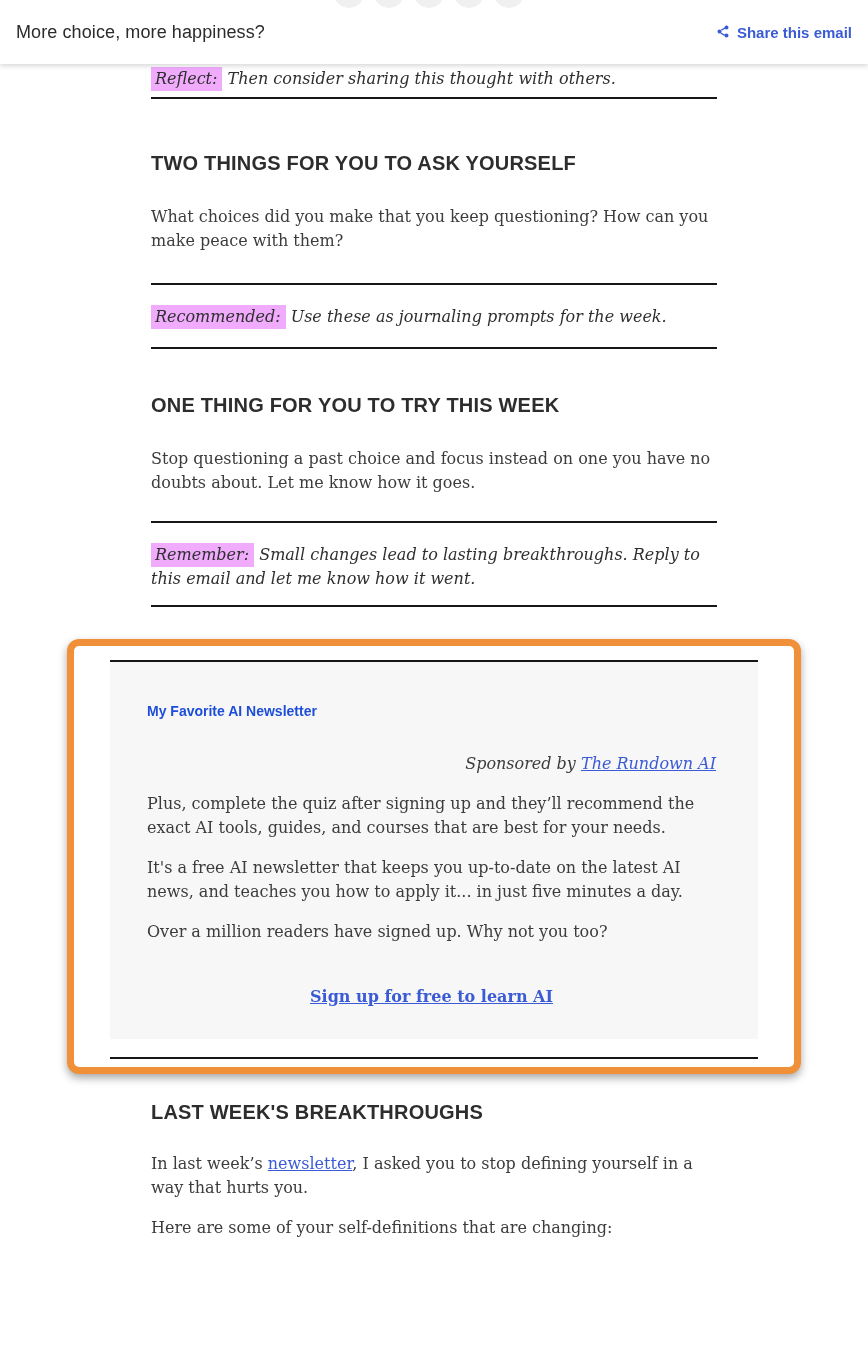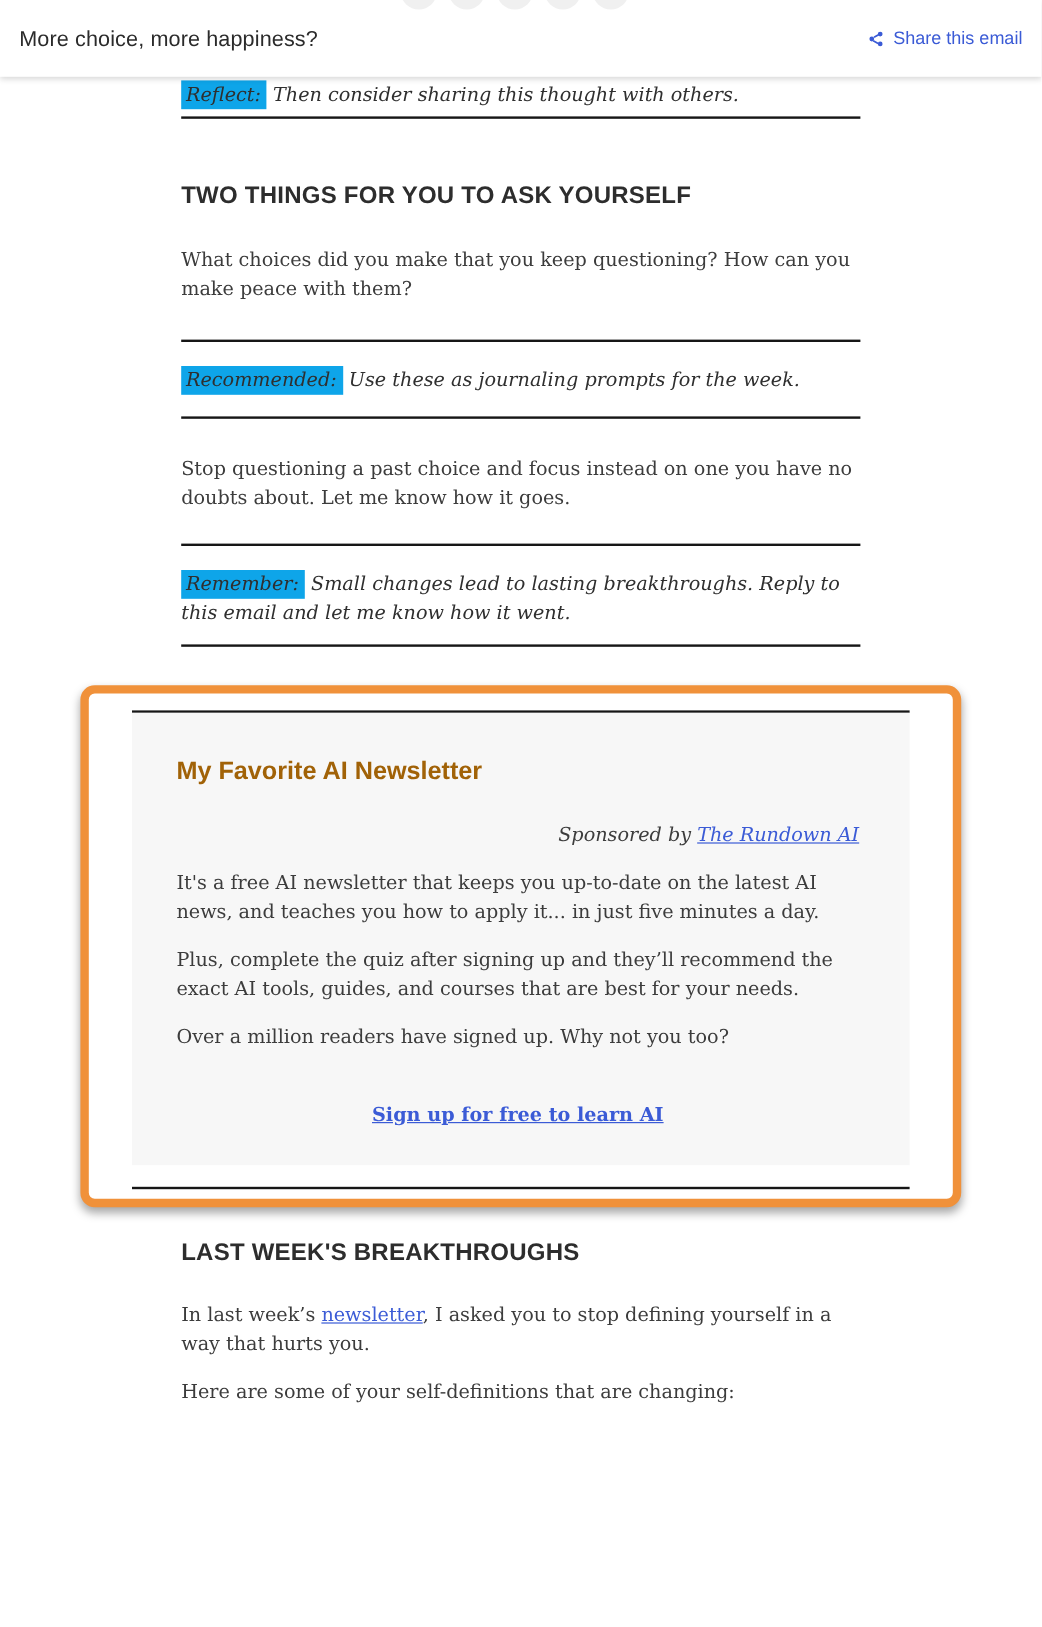--- a/index.html
+++ b/index.html
@@ -22,36 +22,36 @@
     position: absolute; top: 0; left: 0; width: 100%; height: 64px;
     background: #ffffff; z-index: 20;
     box-shadow: 0 2px 5px rgba(0,0,0,0.16);
     display: flex; align-items: center; justify-content: space-between;
     padding: 0 16px;
   }
   .topbar-title {
     font-size: 18px; font-weight: 500; color: #2b2b2b; letter-spacing: 0.1px;
   }
   .share-link {
-    display: flex; align-items: center; gap: 7px;
-    color: #3b5bd6; font-size: 15px; font-weight: 400; cursor: pointer;
+    display: flex; align-items: flex-start; gap: 7px;
+    color: #3b5bd6; font-size: 15px; font-weight: 700; cursor: pointer;
   }
   .share-link svg { display: block; }
   
   .main {
     width: 566px; margin: 0 auto; padding-top: 46px;
     font-family: "DejaVu Serif", "Liberation Serif", serif;
     color: #3c3c3c; font-size: 16px; line-height: 24px;
   }
   hr { border: none; }
   .hr-light { border-top: 1px solid #dddddd; }
   .hr-dark  { border-top: 2px solid #161616; }
   .callout { margin-top: 20px; font-style: italic; color: #2f2f2f; }
   .callout .hl {
-    background: #0ea5e9; padding: 2px 5px 3px 4px; 
+    background: #f0abfc; padding: 2px 5px 3px 4px; 
   }
   .mt6  { margin-top: 6px; }  .mt14 { margin-top: 14px; }
   .mt18 { margin-top: 18px; } .mt26 { margin-top: 26px; }
   .mt30 { margin-top: 30px; }
   h2 {
     font-family: "Liberation Sans", sans-serif;
     font-size: 20px; line-height: 24px; font-weight: 700;
     color: #2d2d2d; letter-spacing: 0.2px; margin-top: 52px;
   }
   h2.after-hr { margin-top: 44px; }
@@ -65,21 +65,21 @@
     background: #ffffff;
     box-shadow: 0 4px 8px rgba(0,0,0,0.35);
     padding: 14px 0 8px 0;
   }
   .sponsor-box .hr-dark { margin-left: 36px; margin-right: 36px; }
   .sponsor-panel {
     background: #f7f7f7; margin: 0 36px; padding: 36px 42px 30px 37px;
   }
   .sponsor-panel h3 {
     font-family: "Liberation Sans", sans-serif;
-    font-size: 21px; line-height: 26px; font-weight: 700; color: #a16207;
+    font-size: 14px; line-height: 26px; font-weight: 700; color: #1d4ed8;
   }
   .sponsor-panel p { margin-top: 16px; }
   .sponsor-panel p.sponsored { margin-top: 28px; font-style: italic; text-align: right; }
   .sponsor-panel .cta-row { text-align: center; margin-top: 41px; }
   .cta-link { font-weight: 700; }
   
   .quote { margin: 16px 0 0 26px; font-style: italic; color: #3c3c3c; }
 </style>
 </head>
 <body>
@@ -119,36 +119,37 @@
   <h2>TWO THINGS FOR YOU TO ASK YOURSELF</h2>
   <p class="body">What choices did you make that you keep questioning? How can you make peace with them?</p>
 
   <hr class="hr-dark mt30">
 
   <p class="callout"><span class="hl">Recommended:</span>
     <span>Use these as journaling prompts for the week.</span></p>
 
   <hr class="hr-dark mt18">
 
+  <h2 class="after-hr">ONE THING FOR YOU TO TRY THIS WEEK</h2>
   <p class="body">Stop questioning a past choice and focus instead on one you have no doubts about. Let me know how it goes.</p>
 
   <hr class="hr-dark mt26">
 
   <p class="callout"><span class="hl">Remember:</span>
     <span>Small changes lead to lasting breakthroughs. Reply to this email and let me know how it went.</span></p>
 
   <hr class="hr-dark mt14">
 
   <div class="sponsor-box">
     <hr class="hr-dark">
     <div class="sponsor-panel">
       <h3>My Favorite AI Newsletter</h3>
       <p class="sponsored"><span>Sponsored by </span><a>The Rundown AI</a></p>
+      <p>Plus, complete the quiz after signing up and they’ll recommend the exact AI tools, guides, and courses that are best for your needs.</p>
       <p>It's a free AI newsletter that keeps you up-to-date on the latest AI news, and teaches you how to apply it... in just five minutes a day.</p>
-      <p>Plus, complete the quiz after signing up and they’ll recommend the exact AI tools, guides, and courses that are best for your needs.</p>
       <p>Over a million readers have signed up. Why not you too?</p>
       <p class="cta-row"><a class="cta-link">Sign up for free to learn AI</a></p>
     </div>
     <hr class="hr-dark mt18">
   </div>
 
   <h2 class="after-box">LAST WEEK'S BREAKTHROUGHS</h2>
 
   <p class="body" style="margin-top:28px"><span>In last week’s </span><a>newsletter</a><span>, I asked you to stop defining yourself in a way that hurts you.</span></p>
 

